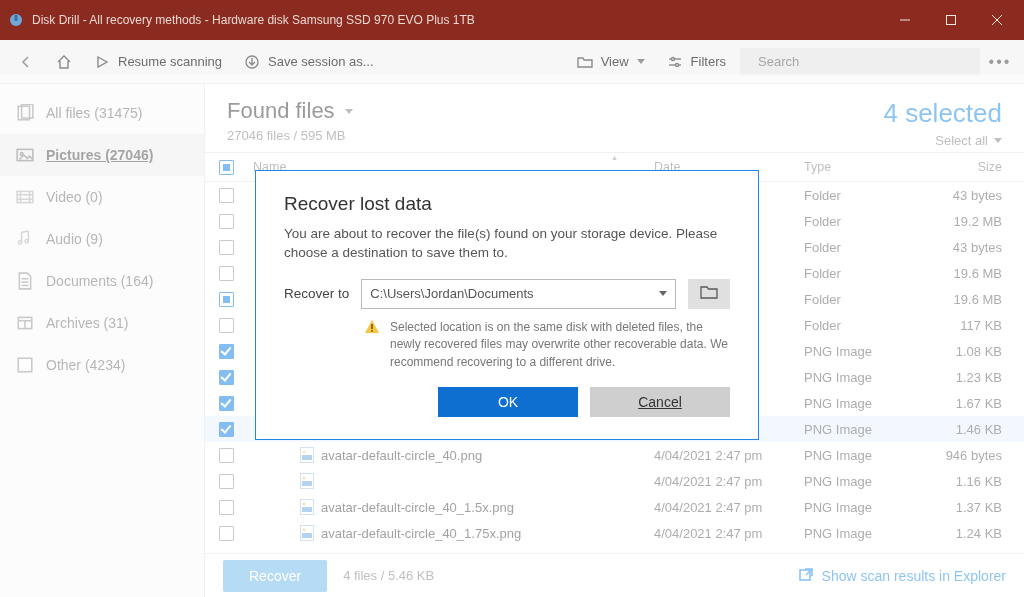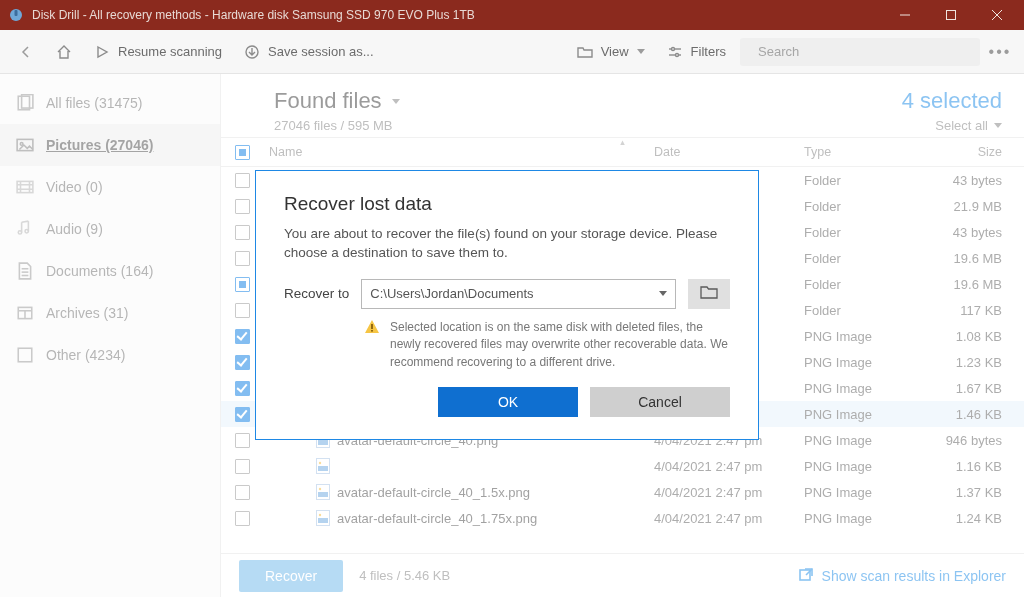--- a/index.html
+++ b/index.html
@@ -18,52 +18,52 @@
     --sidebar-sel:#EFEFEF;
     --modal-border:#1E88E5;
     --warn:#F4B400;
     --dim-overlay:255,255,255;
   }
   *{box-sizing:border-box;}
   html,body{margin:0;padding:0;width:1024px;height:597px;overflow:hidden;font-family:"Segoe UI",Arial,sans-serif;font-size:13px;color:var(--text);}
   body{background:#fff;display:flex;flex-direction:column;position:relative;}
 
   
-  .titlebar{height:30px;background:var(--titlebar-bg);color:var(--titlebar-fg);display:flex;align-items:center;padding:0 4px 0 8px;font-size:12px;}
+  .titlebar{height:40px;background:var(--titlebar-bg);color:var(--titlebar-fg);display:flex;align-items:center;padding:0 4px 0 8px;font-size:12px;}
   .titlebar .appicon{width:16px;height:16px;margin-right:8px;display:inline-flex;align-items:center;justify-content:center;}
   .titlebar .title{flex:1;}
   .titlebar .winbtn{width:46px;height:30px;display:inline-flex;align-items:center;justify-content:center;color:#F0E4DF;}
   .titlebar .winbtn svg{width:10px;height:10px;}
 
   
   .toolbar{height:44px;background:var(--toolbar-bg);border-bottom:1px solid var(--border);display:flex;align-items:center;padding:0 10px;gap:6px;color:var(--toolbar-fg);}
   .toolbar .tbtn{display:inline-flex;align-items:center;gap:8px;padding:4px 8px;color:var(--toolbar-fg);}
   .toolbar .tbtn .ticon{width:16px;height:16px;display:inline-flex;align-items:center;justify-content:center;}
   .toolbar .spacer{flex:1;}
   .toolbar .searchbox{width:240px;height:28px;background:#EFEFEF;border-radius:3px;display:flex;align-items:center;padding:0 10px;color:#A6A6A6;gap:8px;}
   .toolbar .more{width:28px;display:inline-flex;justify-content:center;}
 
   
   .body{flex:1;display:flex;position:relative;min-height:0;}
 
   
-  .sidebar{width:221px;background:var(--sidebar-bg);border-right:1px solid var(--border);padding-top:8px;}
+  .sidebar{width:205px;background:var(--sidebar-bg);border-right:1px solid var(--border);padding-top:8px;}
   .sb-item{display:flex;align-items:center;gap:12px;height:42px;padding:0 16px;color:#7A7A7A;font-size:14px;}
   .sb-item .sicon{width:18px;height:18px;display:inline-flex;align-items:center;justify-content:center;color:#9E9E9E;}
   .sb-item.selected{background:var(--sidebar-sel);color:#5A5A5A;font-weight:600;text-decoration:underline;}
 
   
   .main{flex:1;display:flex;flex-direction:column;min-height:0;}
 
   .header-row{display:flex;align-items:flex-start;padding:14px 22px 4px 22px;}
-  .header-row .left{flex:1;margin-left:31px;}
+  .header-row .left{flex:1;}
   .found-title{font-size:22px;color:#4A4A4A;display:flex;align-items:center;gap:10px;}
   .found-sub{color:var(--muted);margin-top:4px;font-size:13px;}
   .header-row .right{text-align:right;}
-  .sel-count{color:#2E94E8;font-size:22px;}
+  .sel-count{color:#2E94E8;font-size:26px;}
   .select-all{color:var(--muted);font-size:13px;margin-top:4px;display:flex;align-items:center;justify-content:flex-end;gap:6px;}
 
   
   .colhdr{display:flex;align-items:center;height:30px;border-top:1px solid var(--border);border-bottom:1px solid var(--border);color:#8A8A8A;font-size:12.5px;position:relative;}
   .col-chk{width:42px;display:flex;align-items:center;justify-content:center;}
   .col-name{flex:1;padding-left:6px;}
   .col-date{width:150px;}
   .col-type{width:120px;}
   .col-size{width:100px;text-align:right;padding-right:22px;}
   .col-name .sort-caret{position:absolute;left:50%;top:-1px;transform:translateX(-50%);font-size:9px;color:#B0B0B0;}
@@ -102,21 +102,21 @@
   .modal .destrow{display:flex;align-items:center;gap:12px;margin-bottom:10px;}
   .modal .destrow label{font-size:13.5px;color:#444;white-space:nowrap;}
   .modal .destrow .sel{flex:1;height:30px;border:1px solid #B8B8B8;display:flex;align-items:center;justify-content:space-between;padding:0 8px;color:#555;font-size:13px;}
   .modal .destrow .browse{width:42px;height:30px;background:#E0E0E0;display:flex;align-items:center;justify-content:center;}
   .modal .warnrow{display:flex;gap:10px;margin:4px 0 16px 80px;}
   .modal .warnrow .wicon{width:16px;height:16px;flex:none;}
   .modal .warnrow .wtext{font-size:12px;color:#777;line-height:1.45;}
   .modal .btns{display:flex;justify-content:flex-end;gap:12px;}
   .modal .btns button{width:140px;height:30px;border:none;font-size:14px;}
   .modal .btns .ok{background:#0F6FD0;color:#fff;}
-  .modal .btns .cancel{background:#CFCFCF;color:#333;}
+  .modal .btns .cancel{background:#CFCFCF;color:#333;text-decoration:underline;}
 
   .caret-down{display:inline-block;width:0;height:0;border-left:4px solid transparent;border-right:4px solid transparent;border-top:5px solid currentColor;}
 </style>
 </head>
 <body>
 
 <div class="titlebar">
   <span class="appicon">
     <svg viewBox="0 0 16 16">
         <circle cx="8" cy="8" r="6" fill="#6FA8D8"></circle>
@@ -350,21 +350,21 @@
             <span class="ficon">
               <svg width="16" height="14" viewBox="0 0 16 14">
                 <path d="M0 2h6l1.5 2H16v9H0z" fill="#F7D774"></path>
                 <path d="M0 2h6l1.5 2H16" fill="none" stroke="#D9B84F" stroke-width="0.5"></path>
               </svg>
             </span>
             <span></span>
           </div>
           <div class="col-date"></div>
           <div class="col-type">Folder</div>
-          <div class="col-size">21.9 MB</div>
+          <div class="col-size">19.2 MB</div>
         </div>
         <div class="row">
           <div class="col-chk">
             <span class="chk"></span>
           </div>
           <div class="col-name">
             <span class="indent" style="width:0px"></span>
             <span class="ficon">
               <svg width="10" height="10" viewBox="0 0 10 10" fill="none" stroke="#9E9E9E" stroke-width="1.4">
                 <polyline points="3,2 7,5 3,8"></polyline>

